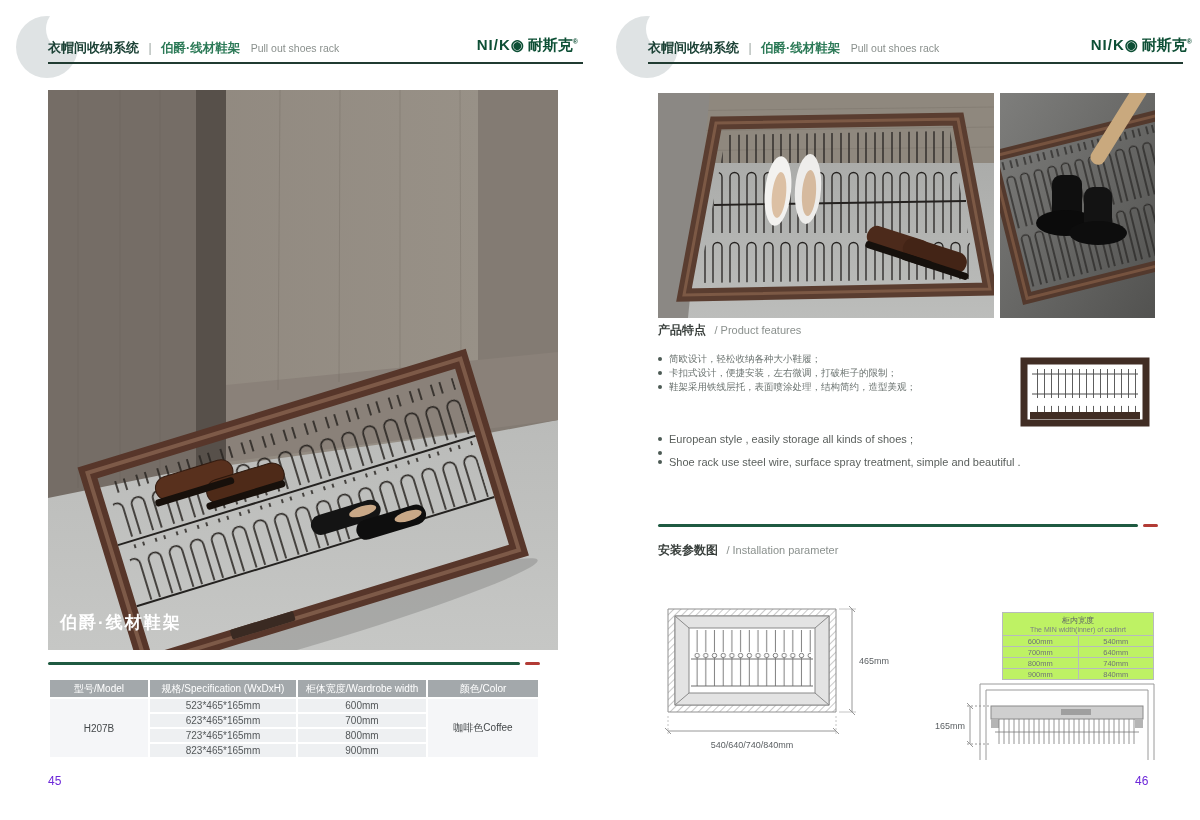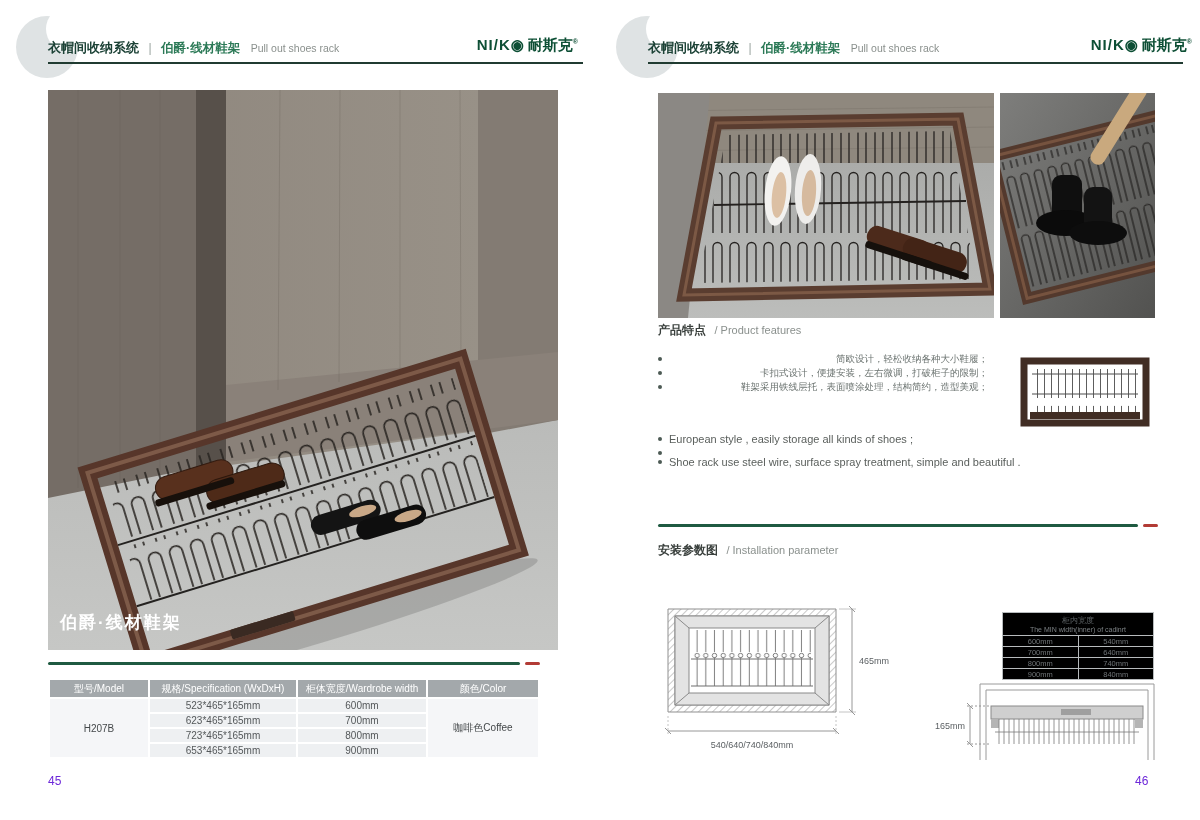--- a/index.html
+++ b/index.html
@@ -50,35 +50,35 @@
   .photo-2 { position:absolute; left:400px; top:93px; width:155px; height:225px; overflow:hidden; }
 
   .features-title { position:absolute; left:58px; top:320px; white-space:nowrap; }
   .sec-zh { font-weight:bold; font-size:12px; color:#3a403d; }
   .sec-en { font-size:11px; color:#8a908d; margin-left:4px; }
 
   .bullets { position:absolute; list-style:none; }
   .bullets li { display:flex; align-items:flex-start; }
   .dot { width:4px; height:4px; border-radius:50%; background:#4c5a54; margin:5px 7px 0 0; flex:none; }
   .bullets-zh { left:58px; top:352px; width:330px; }
-  .bullets-zh li { font-size:9.5px; color:#6b7370; line-height:14px;justify-content:space-between; }
+  .bullets-zh li { font-size:9.5px; color:#6b7370; line-height:14px; }
   .bullets-en { left:58px; top:432px; width:490px; }
   .bullets-en li { font-size:11px; color:#5a5f5c; line-height:14px; }
 
   .thumb { position:absolute; left:420px; top:352px; width:130px; height:84px; background:#fff; }
 
   .sep-r2 { left:58px; top:524px; width:500px; }
   .sep-r2 .sep-green { width:480px; }
 
   .install-title { position:absolute; left:58px; top:540px; white-space:nowrap; }
 
   .diag1 { position:absolute; left:58px; top:596px; }
   .diag2 { position:absolute; left:325px; top:680px; }
 
-  .min-table { position:absolute; left:402px; top:612px; width:152px; border-collapse:collapse; font-size:7.5px; color:#6f7477; background:#000000; }
+  .min-table { position:absolute; left:402px; top:612px; width:152px; border-collapse:collapse; font-size:7.5px; color:#6f7477; background:#bef264; }
   .min-table th, .min-table td { border:1px solid #b7bbbd; text-align:center; font-weight:normal; }
   .min-table th { padding:2px 1px; }
   .min-table td { height:11px; }
   .mt-zh { font-size:8px; color:#5d6366; }
   .mt-en { font-size:7px; color:#7c8184; }
 
   svg text { font-family:"Liberation Sans", sans-serif; }
 </style>
 </head>
 <body>
@@ -183,21 +183,21 @@
         </tr>
         <tr>
           <td>623*465*165mm</td>
           <td>700mm</td>
         </tr>
         <tr>
           <td>723*465*165mm</td>
           <td>800mm</td>
         </tr>
         <tr>
-          <td>653*465*165mm</td>
+          <td>823*465*165mm</td>
           <td>900mm</td>
         </tr>
       </tbody>
     </table>
 
     <div class="page-num pn-l">45</div>
   </section>
 
   <section class="page page-right">
     <div class="c-mark"></div>

